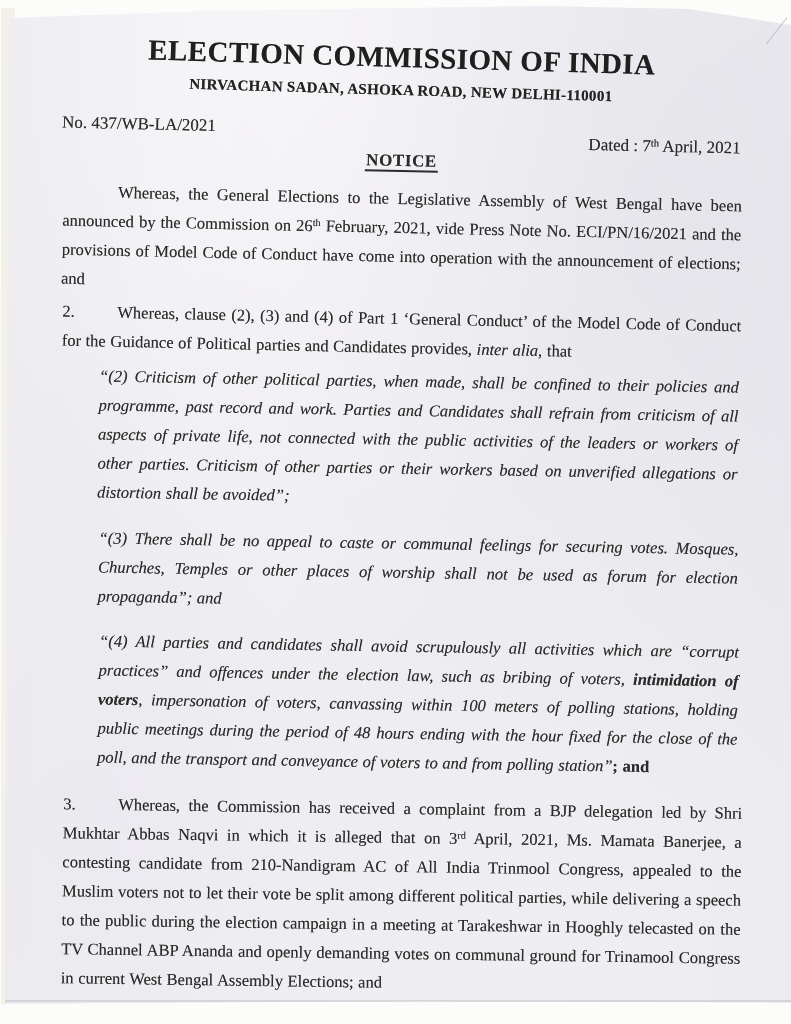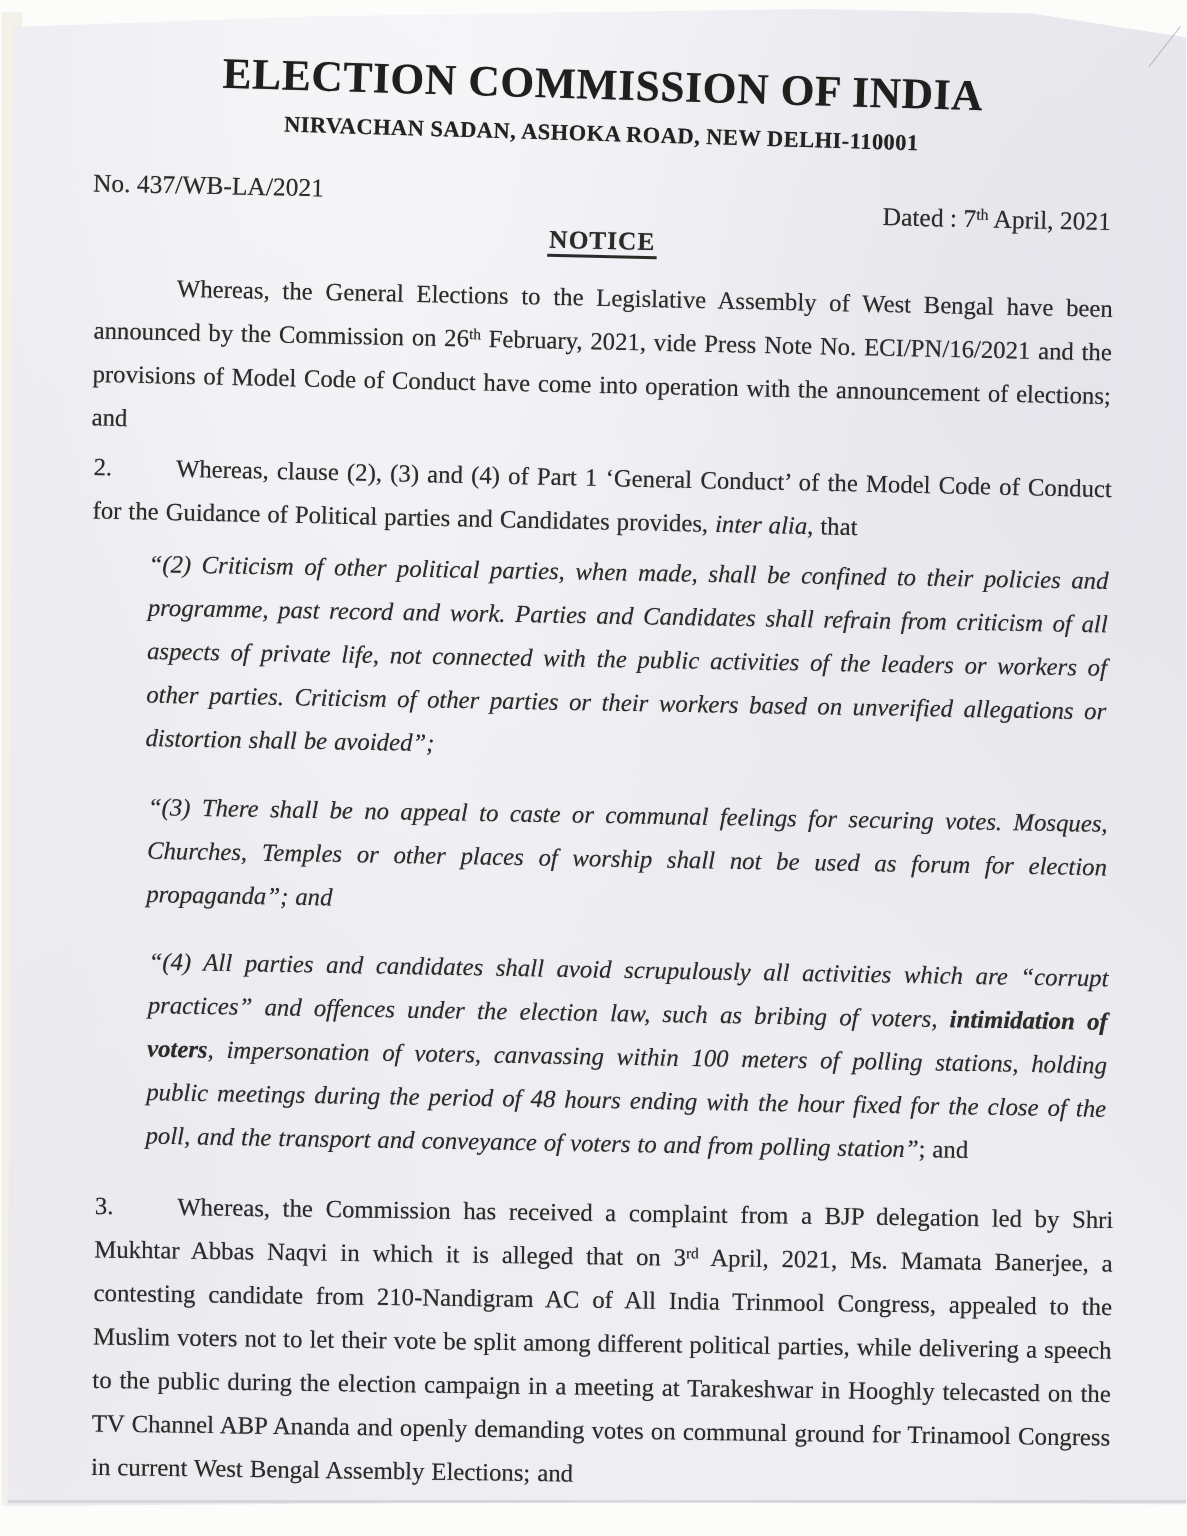--- a/index.html
+++ b/index.html
@@ -71,21 +71,21 @@
     margin:4px 0 0 0;word-spacing:0.5px;
   }
   .para.first{margin-top:10px;text-indent:55px;}
   .pnum{display:inline-block;width:55px;text-indent:0;}
   .quote{
     font-style:italic;margin-left:36px;margin-right:3px;
     font-size:16.5px;line-height:29px;text-align:justify;
     margin-top:5px;word-spacing:0.5px;
   }
   .q-bold{font-weight:bold;}
-  .roman{font-style:normal;}
+  .roman{font-style:normal;font-weight:bold;}
   .ital{font-style:italic;}
   sup{font-size:62%;vertical-align:baseline;position:relative;top:-0.45em;line-height:0;}
 </style>
 </head>
 <body>
 
 <div class="scan">
   <div class="under-sheet"></div>
   <div class="paper"></div>
   <div class="fold-line"></div>

